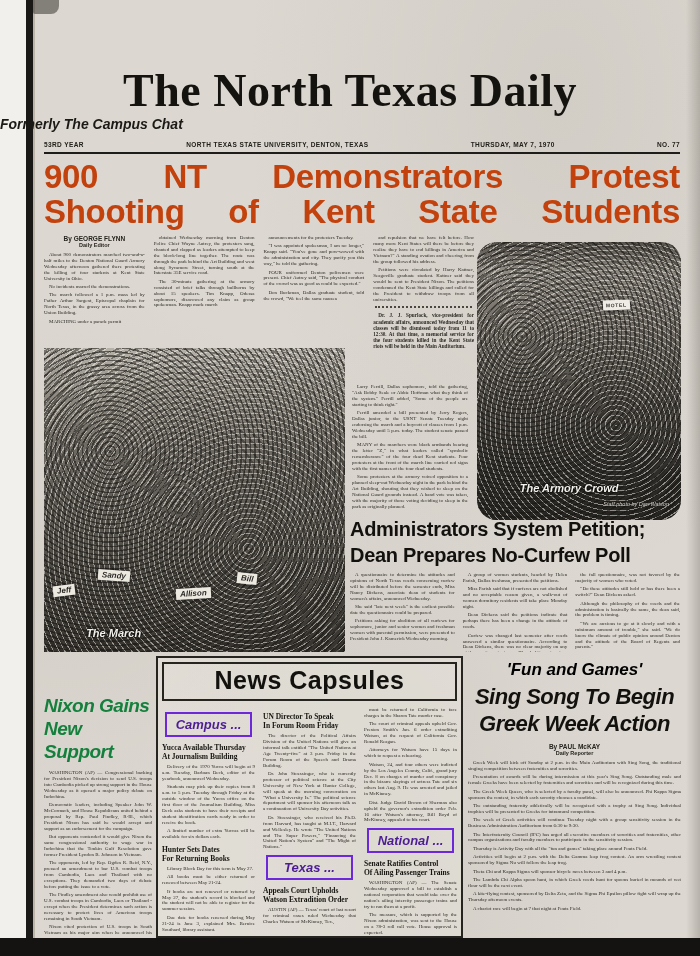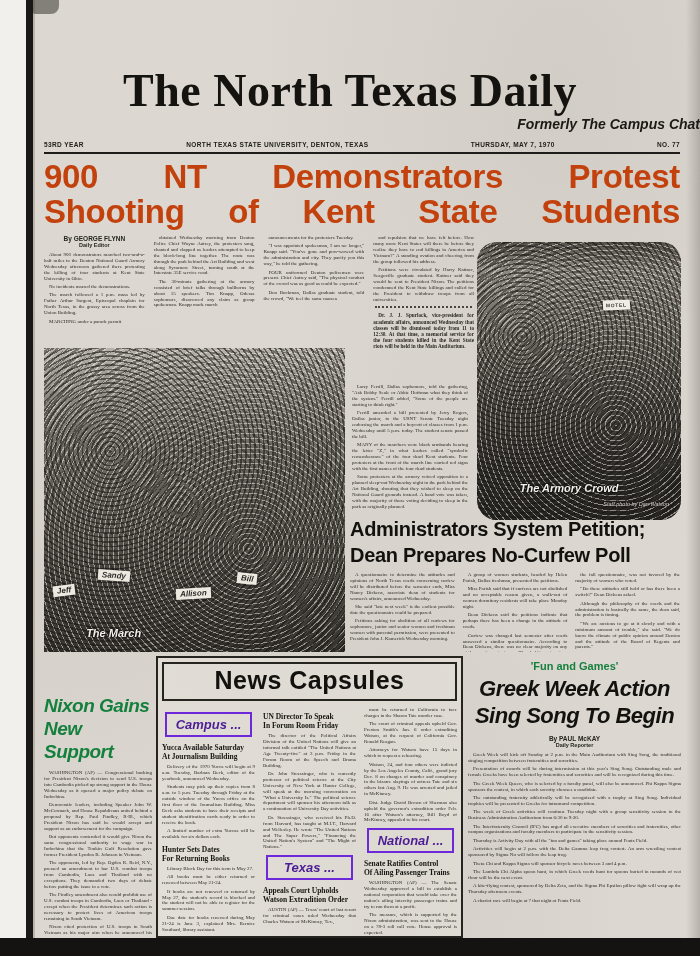--- a/index.html
+++ b/index.html
@@ -15,21 +15,21 @@
   .edge-bar{position:absolute;left:26px;top:0;width:7px;height:100%;background:#191816;}
   .edge-seam{position:absolute;left:33px;top:0;width:2px;height:100%;background:#978f82;opacity:.5;}
   .edge-right{position:absolute;right:0;top:0;width:14px;height:100%;
     background:linear-gradient(90deg,transparent,rgba(85,80,72,.28));}
   .bottom-bar{position:absolute;left:0;bottom:0;width:100%;height:18px;background:#141312;}
   .smudge{position:absolute;left:33px;top:0;width:26px;height:14px;background:#3b3833;opacity:.55;border-radius:0 0 8px 2px;}
 
   
   .masthead-title{position:absolute;left:0;right:0;top:64px;text-align:center;
     font-family:"Liberation Serif",serif;font-weight:bold;font-size:46px;color:#14130f;letter-spacing:.5px;}
-  .masthead-sub{position:absolute;left:0;right:0;top:116px;text-align:right;
+  .masthead-sub{position:absolute;left:0;right:0;top:116px;text-align:left;
     font-family:"Liberation Sans",sans-serif;font-style:italic;font-weight:bold;font-size:14px;color:#1b1a16;}
   .dateline{position:absolute;left:44px;width:636px;top:141px;display:flex;justify-content:space-between;
     font-family:"Liberation Sans",sans-serif;font-weight:bold;font-size:6.5px;letter-spacing:.4px;color:#23211c;}
   .dateline-rule{position:absolute;left:44px;width:636px;top:152px;height:2px;background:#1f1d19;}
 
   
   .banner{position:absolute;left:44px;width:636px;top:159px;
     font-family:"Liberation Sans",sans-serif;font-weight:bold;font-size:33px;line-height:35px;
     color:#c2410c;letter-spacing:-.3px;}
   .banner-line{text-align:justify;text-align-last:justify;}
@@ -92,22 +92,22 @@
     font-family:"Liberation Sans",sans-serif;font-weight:bold;font-size:25px;letter-spacing:.5px;color:#12110e;}
   .capsules-cols{display:flex;gap:8px;margin-top:6px;height:228px;overflow:hidden;}
   .capsules-cols .col{flex:1;min-width:0;}
   .sec-label{border:2px solid #6d28d9;text-align:center;font-family:"Liberation Sans",sans-serif;
     font-style:italic;font-weight:bold;font-size:13px;padding:3px 0;margin:5px 3px 6px;color:#4c1d95;}
   .cap-head{font-family:Liberation Serif, serif;font-weight:bold;font-size:7.5px;line-height:9px;
     margin:5px 0 3px;color:#15140f;}
 
   
   .greek{position:absolute;left:468px;top:660px;width:213px;height:276px;overflow:hidden;}
-  .greek-kicker{text-align:center;font-family:"Liberation Sans",sans-serif;font-weight:bold;
-    font-size:11px;color:#15803d;}
+  .greek-kicker{text-align:center;font-family:"Liberation Sans",sans-serif;font-style:italic;font-weight:bold;
+    font-size:17px;color:#000000;}
   .greek-head{text-align:center;font-family:"Liberation Sans",sans-serif;font-style:italic;font-weight:bold;
     font-size:22px;line-height:27px;letter-spacing:-.5px;color:#12110e;margin:3px 0 6px;}
   .greek .byline{margin-top:2px;}
 </style>
 </head>
 <body>
 
 <div class="scan">
   <div class="edge-left"></div>
   <div class="edge-bar"></div>
@@ -229,21 +229,21 @@
         <p class="para">Both the Reid and Findley amendments are to a $20.2-billion military weapons authorization bill for the fiscal year beginning July 1.</p>
       </div>
   </div>
 
   <div class="capsules">
     <div class="capsules-titlebox">News Capsules</div>
     <div class="capsules-cols">
       <div class="col">
         <div class="sec-label">Campus ...</div>
         <div class="cap-head">
-          <div>Yucca Available Saturday</div>
+          <div>Yucca Available Thursday</div>
           <div>At Journalism Building</div>
         </div>
         <div>
             <p class="para">Delivery of the 1970 Yucca will begin at 9 a.m. Tuesday, Barbara Deck, editor of the yearbook, announced Wednesday.</p>
             <p class="para">Students may pick up their copies from 8 a.m. to 5 p.m. Tuesday through Friday at the outside window of the Yucca office on the first floor of the Journalism Building. Miss Deck asks students to have their receipts and student identification cards ready in order to receive the book.</p>
             <p class="para">A limited number of extra Yuccas will be available for six dollars each.</p>
           </div>
         <div class="cap-head">
           <div>Hunter Sets Dates</div>
           <div>For Returning Books</div>
@@ -291,22 +291,22 @@
             <p class="para">WASHINGTON (AP) — The Senate Wednesday approved a bill to establish a national corporation that would take over the nation's ailing intercity passenger trains and try to run them at a profit.</p>
             <p class="para">The measure, which is supported by the Nixon administration, was sent to the House on a 78-3 roll call vote. House approval is expected.</p>
           </div>
       </div>
     </div>
   </div>
 
   <div class="greek">
     <div class="greek-kicker">'Fun and Games'</div>
     <div class="greek-head">
+      <div>Sing Song To Begin</div>
       <div>Greek Week Action</div>
-      <div>Sing Song To Begin</div>
     </div>
     <p class="byline">By PAUL McKAY</p>
     <p class="byline2">Daily Reporter</p>
     <div>
         <p class="para">Greek Week will kick off Sunday at 2 p.m. in the Main Auditorium with Sing Song, the traditional singing competition between fraternities and sororities.</p>
         <p class="para">Presentation of awards will be during intermission at this year's Sing Song. Outstanding male and female Greeks have been selected by fraternities and sororities and will be recognized during this time.</p>
         <p class="para">The Greek Week Queen, who is selected by a faculty panel, will also be announced. Phi Kappa Sigma sponsors the contest, in which each sorority chooses a candidate.</p>
         <p class="para">The outstanding fraternity athletically will be recognized with a trophy at Sing Song. Individual trophies will be presented to Greeks for intramural competition.</p>
         <p class="para">The week of Greek activities will continue Tuesday night with a group sensitivity session in the Business Administration Auditorium from 6:30 to 9:30.</p>
         <p class="para">The Interfraternity Council (IFC) has urged all executive members of sororities and fraternities, other campus organizations and faculty members to participate in the sensitivity session.</p>

